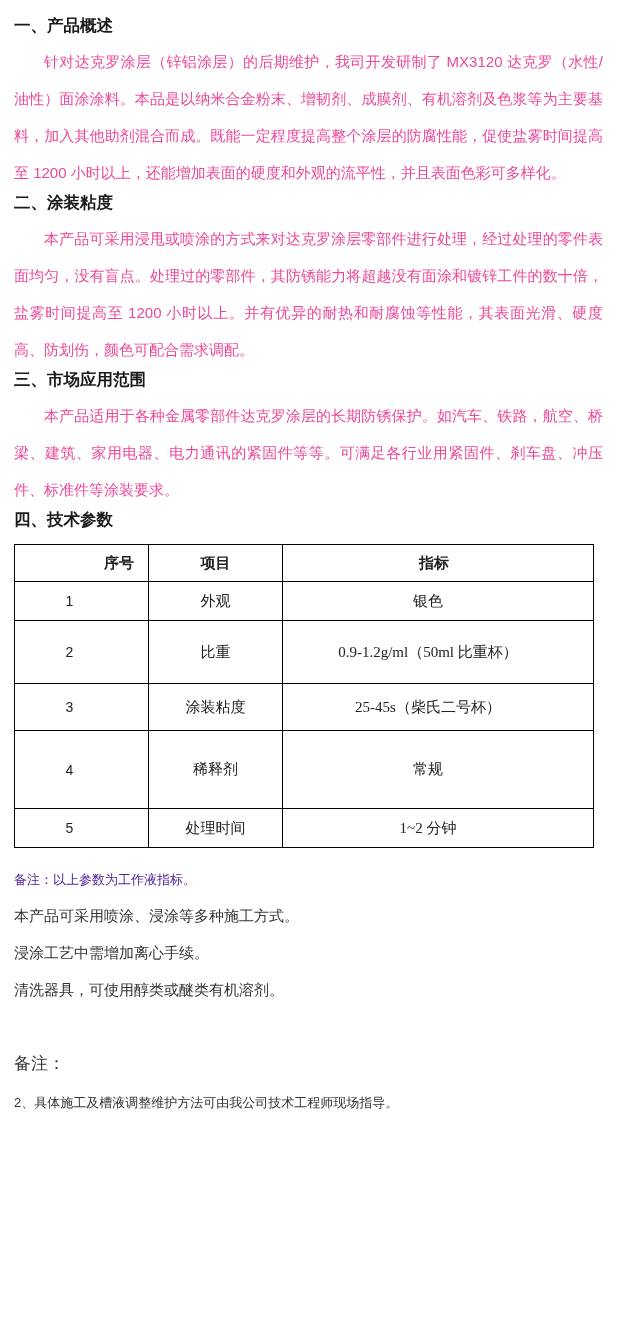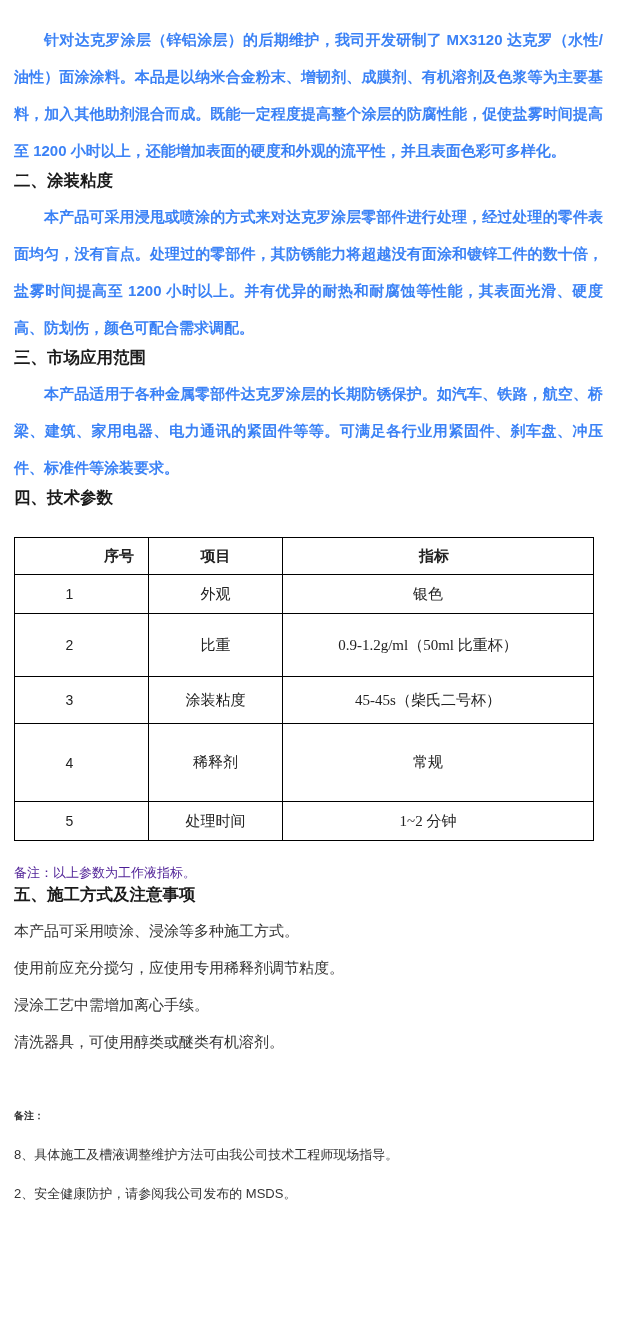--- a/index.html
+++ b/index.html
@@ -29,25 +29,24 @@
   .s2-h { margin-top: 16px; }
   .s3-h { margin-top: 14px; }
   .s4-h { margin-top: 8px; }
   .s5-h { margin-top: 23px; }
   p.body-para {
     margin: 7px 0 0 0;
     font-size: 15px;
     line-height: 37px;
     text-align: justify;
     text-indent: 2em;
-    color: #3b82f6;
-    font-weight: bold;
+    color: #ec4899;
   }
   table.tech {
-    margin-top: 29px;
+    margin-top: 14px;
     border-collapse: collapse;
     width: 579px;
     table-layout: fixed;
   }
   table.tech col.c1 { width: 134px; }
   table.tech col.c2 { width: 134px; }
   table.tech col.c3 { width: 311px; }
   table.tech th, table.tech td {
     border: 1.5px solid #000000;
     font-family: "Liberation Serif", serif;
@@ -80,37 +79,37 @@
   }
   p.s5-line {
     margin: 16px 0 0 0;
     font-size: 15px;
     line-height: 20px;
     color: #333333;
   }
   p.s5-line + p.s5-line { margin-top: 17px; }
   p.remark-title {
     margin: 54px 0 0 0;
-    font-size: 10px;
+    font-size: 17px;
     line-height: 20px;
     color: #333333;
-    font-weight: bold;
   }
   p.note-item {
     margin: 19px 0 0 0;
     font-size: 13px;
     line-height: 20px;
     color: #333333;
   }
 </style>
 </head>
 <body>
 
 <div class="doc">
 
+  <h2 class="sec s1-h">一、产品概述</h2>
   <p class="body-para">针对达克罗涂层（锌铝涂层）的后期维护，我司开发研制了 MX3120 达克罗（水性/油性）面涂涂料。本品是以纳米合金粉末、增韧剂、成膜剂、有机溶剂及色浆等为主要基料，加入其他助剂混合而成。既能一定程度提高整个涂层的防腐性能，促使盐雾时间提高至 1200 小时以上，还能增加表面的硬度和外观的流平性，并且表面色彩可多样化。</p>
 
   <h2 class="sec s2-h">二、涂装粘度</h2>
   <p class="body-para">本产品可采用浸甩或喷涂的方式来对达克罗涂层零部件进行处理，经过处理的零件表面均匀，没有盲点。处理过的零部件，其防锈能力将超越没有面涂和镀锌工件的数十倍，盐雾时间提高至 1200 小时以上。并有优异的耐热和耐腐蚀等性能，其表面光滑、硬度高、防划伤，颜色可配合需求调配。</p>
 
   <h2 class="sec s3-h">三、市场应用范围</h2>
   <p class="body-para">本产品适用于各种金属零部件达克罗涂层的长期防锈保护。如汽车、铁路，航空、桥梁、建筑、家用电器、电力通讯的紧固件等等。可满足各行业用紧固件、刹车盘、冲压件、标准件等涂装要求。</p>
 
   <h2 class="sec s4-h">四、技术参数</h2>
 
@@ -132,40 +131,37 @@
         <td class="col3">银色</td>
       </tr>
       <tr class="r2">
         <td class="col1">2</td>
         <td class="col2">比重</td>
         <td class="col3">0.9-1.2g/ml（50ml 比重杯）</td>
       </tr>
       <tr class="r3">
         <td class="col1">3</td>
         <td class="col2">涂装粘度</td>
-        <td class="col3">45-45s（柴氏二号杯）</td>
+        <td class="col3">25-45s（柴氏二号杯）</td>
       </tr>
       <tr class="r4">
         <td class="col1">4</td>
         <td class="col2">稀释剂</td>
         <td class="col3">常规</td>
       </tr>
       <tr class="r5">
         <td class="col1">5</td>
         <td class="col2">处理时间</td>
         <td class="col3">1~2 分钟</td>
       </tr>
     </tbody>
   </table>
 
   <p class="table-note">备注：以上参数为工作液指标。</p>
 
-  <h2 class="sec s5-h">五、施工方式及注意事项</h2>
   <p class="s5-line">本产品可采用喷涂、浸涂等多种施工方式。</p>
-  <p class="s5-line">使用前应充分搅匀，应使用专用稀释剂调节粘度。</p>
   <p class="s5-line">浸涂工艺中需增加离心手续。</p>
   <p class="s5-line">清洗器具，可使用醇类或醚类有机溶剂。</p>
 
   <p class="remark-title">备注：</p>
-  <p class="note-item">8、具体施工及槽液调整维护方法可由我公司技术工程师现场指导。</p>
-  <p class="note-item">2、安全健康防护，请参阅我公司发布的 MSDS。</p>
+  <p class="note-item">2、具体施工及槽液调整维护方法可由我公司技术工程师现场指导。</p>
 
 </div>
 
 </body></html>

